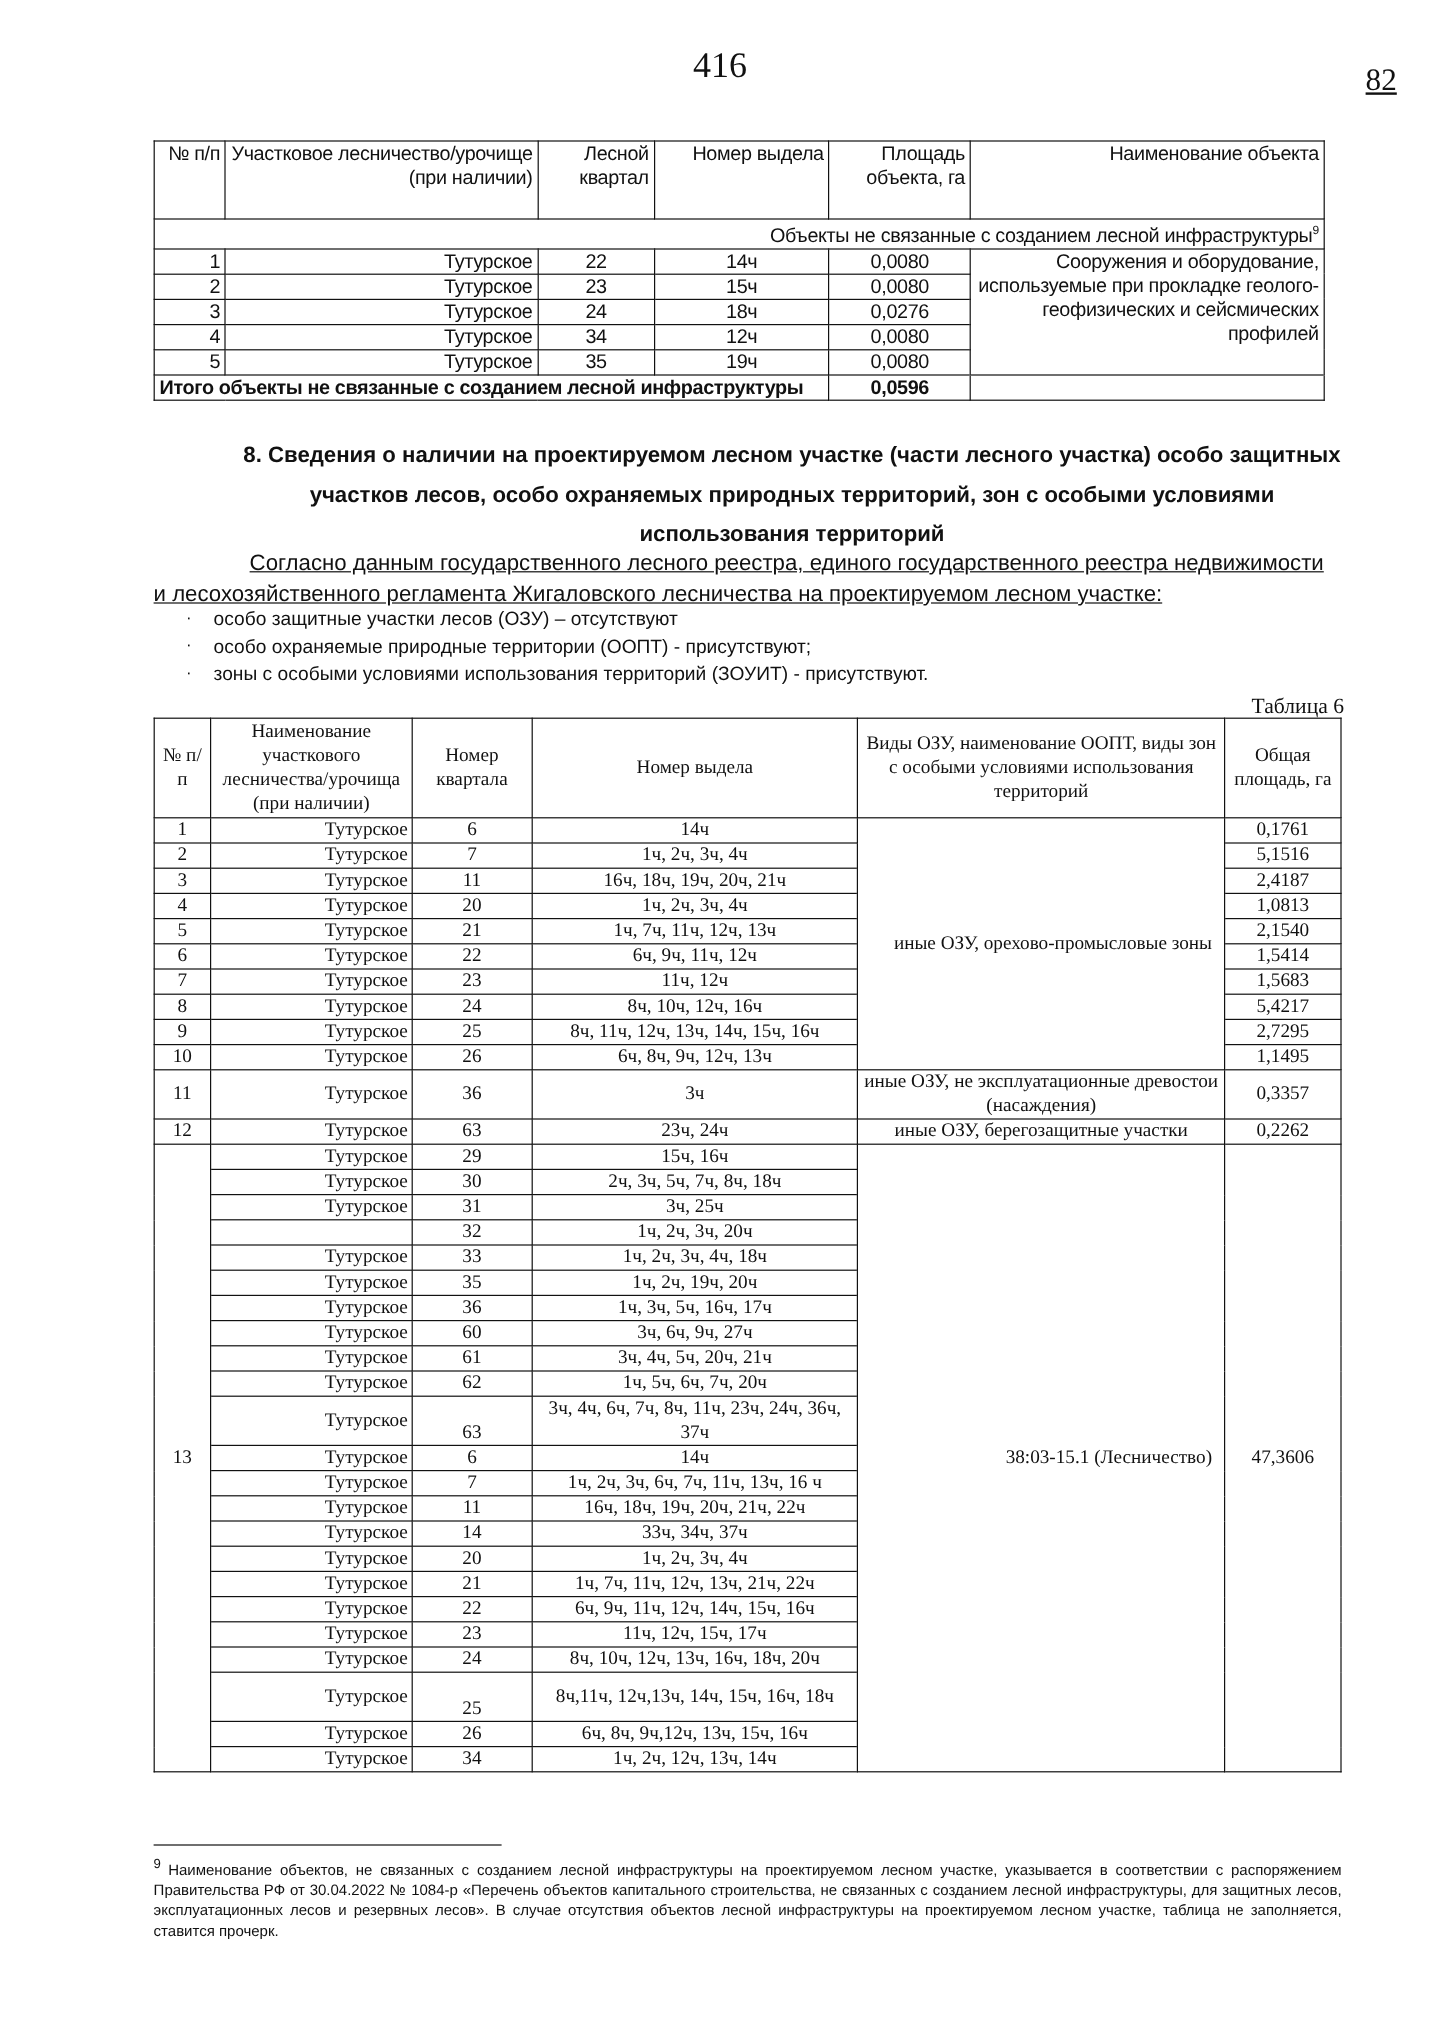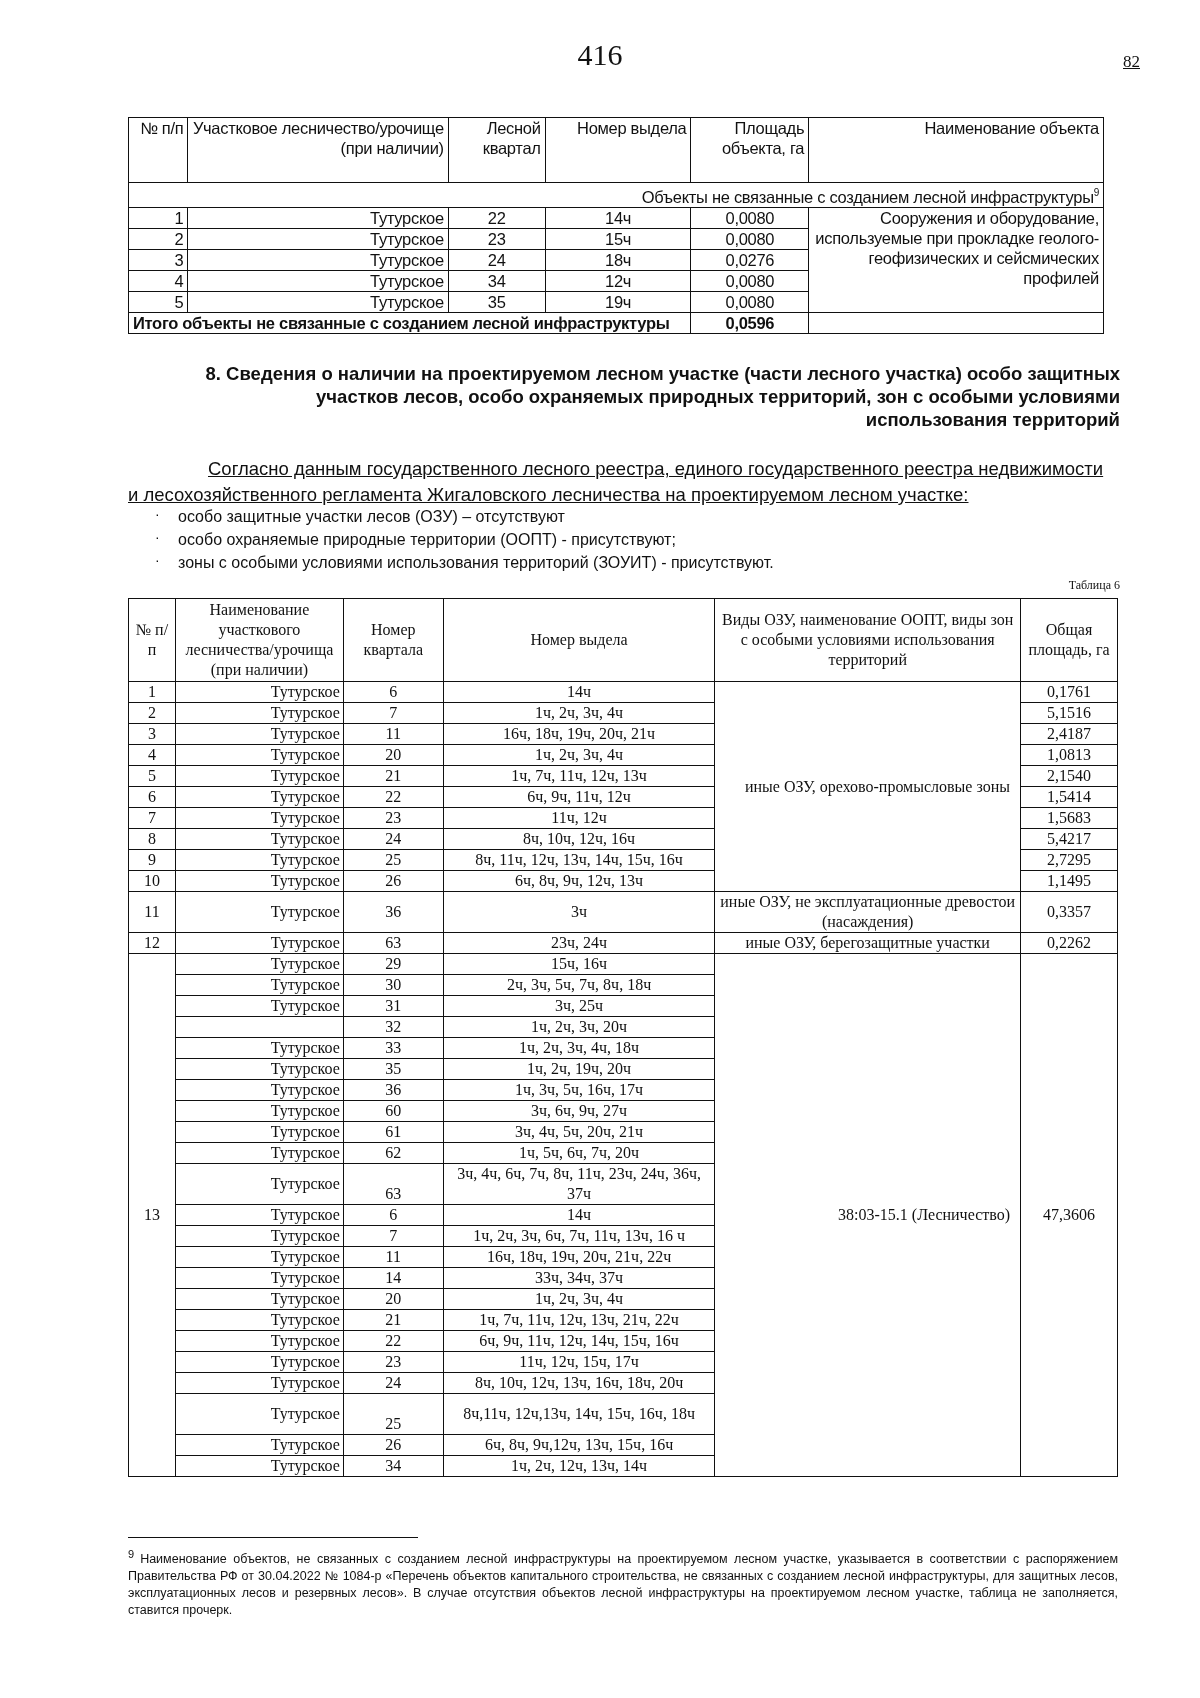--- a/index.html
+++ b/index.html
@@ -1,36 +1,36 @@
 <!DOCTYPE html>
 <html><head>
 <meta charset="utf-8">
 <style>
   html, body { margin: 0; padding: 0; background: #ffffff; }
   body { width: 1200px; height: 1698px; position: relative; font-family: "Liberation Serif", serif; color: #111; overflow: hidden; }
   .abs { position: absolute; }
   .page-num-center { left: 0; width: 1200px; top: 38px; text-align: center; font-size: 30px; }
-  .page-num-right { right: 60px; top: 52px; font-size: 17px; text-decoration: underline; }
+  .page-num-right { right: 36px; top: 52px; font-size: 26px; text-decoration: underline; }
 
   table { border-collapse: collapse; }
   td, th { border: 1.5px solid #111; padding: 0 4px; font-weight: normal; vertical-align: top; }
   .t1 { left: 128px; top: 117px; width: 976px; font-size: 16.5px; line-height: 20px; font-family: "Liberation Sans Narrow", "Liberation Sans", sans-serif; letter-spacing: -0.3px; }
   .t1 td { height: 20px; }
   .t1 .hdr td { height: 64px; }
   .right { text-align: right; }
   .center { text-align: center; }
   .bold { font-weight: bold; }
 
-  .heading { left: 200px; width: 920px; top: 362px; font-size: 18.5px; font-weight: bold; text-align: right; line-height: 23px; font-family: "Liberation Sans Narrow", "Liberation Sans", sans-serif; }
+  .heading { left: 200px; width: 920px; top: 362px; font-size: 18.5px; font-weight: bold; text-align: center; line-height: 33px; font-family: "Liberation Sans Narrow", "Liberation Sans", sans-serif; }
   .para { left: 128px; width: 990px; font-size: 18.5px; line-height: 26px; font-family: "Liberation Sans Narrow", "Liberation Sans", sans-serif; text-decoration: underline; }
   .para1 { top: 456px; text-indent: 80px; }
   .bullets { left: 150px; top: 505px; font-size: 16px; line-height: 23px; font-family: Liberation Sans, sans-serif; }
   .bullets .b { position: relative; padding-left: 28px; }
   .bullets .b::before { content: "·"; position: absolute; left: 5px; top: -2px; font-size: 14px; }
-  .table-caption { right: 80px; top: 578px; font-size: 12px; }
+  .table-caption { right: 80px; top: 578px; font-size: 18px; }
 
   .t2 { left: 128px; top: 598px; width: 990px; font-size: 16px; line-height: 20px; }
   .t2 td { height: 19px; padding: 0 3px; vertical-align: middle; }
   .t2 .hdr td { height: 82px; text-align: center; }
   .t2 .tall td { height: 40px; }
 
   .fn-rule { left: 128px; top: 1537px; width: 290px; height: 0; border-top: 1.5px solid #111; }
   .footnote { left: 128px; top: 1546px; width: 990px; font-size: 12.5px; line-height: 17px; text-align: justify; font-family: "Liberation Sans Narrow", "Liberation Sans", sans-serif; }
   .fn-mark { font-size: 11px; vertical-align: super; margin-right: 6px; }
   sup { font-size: 10px; }

